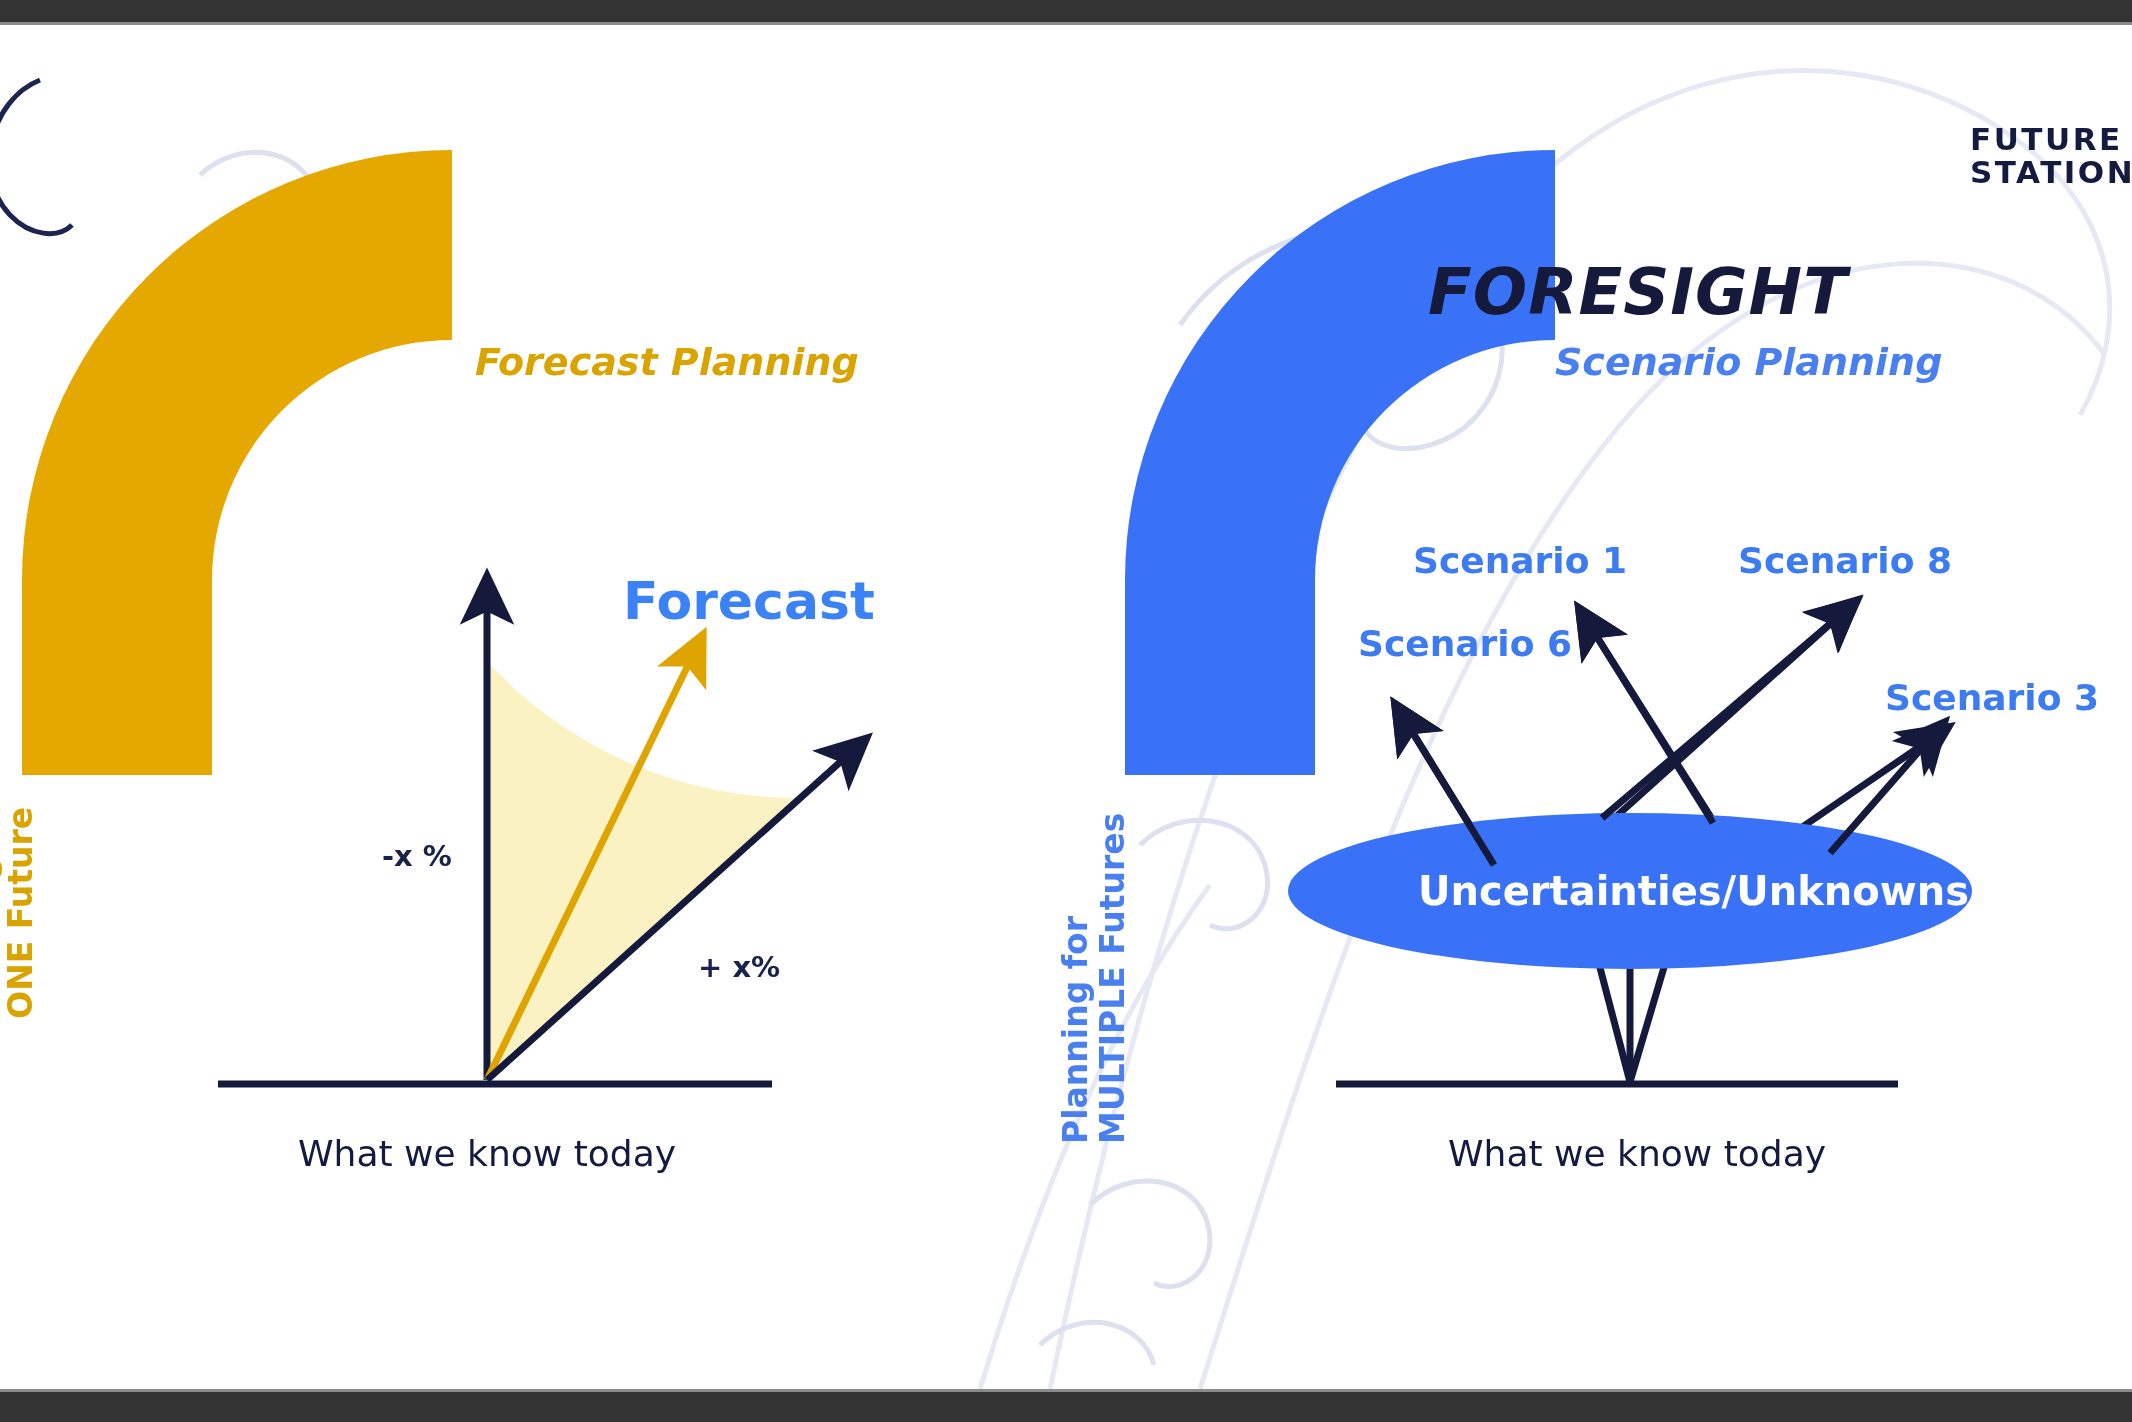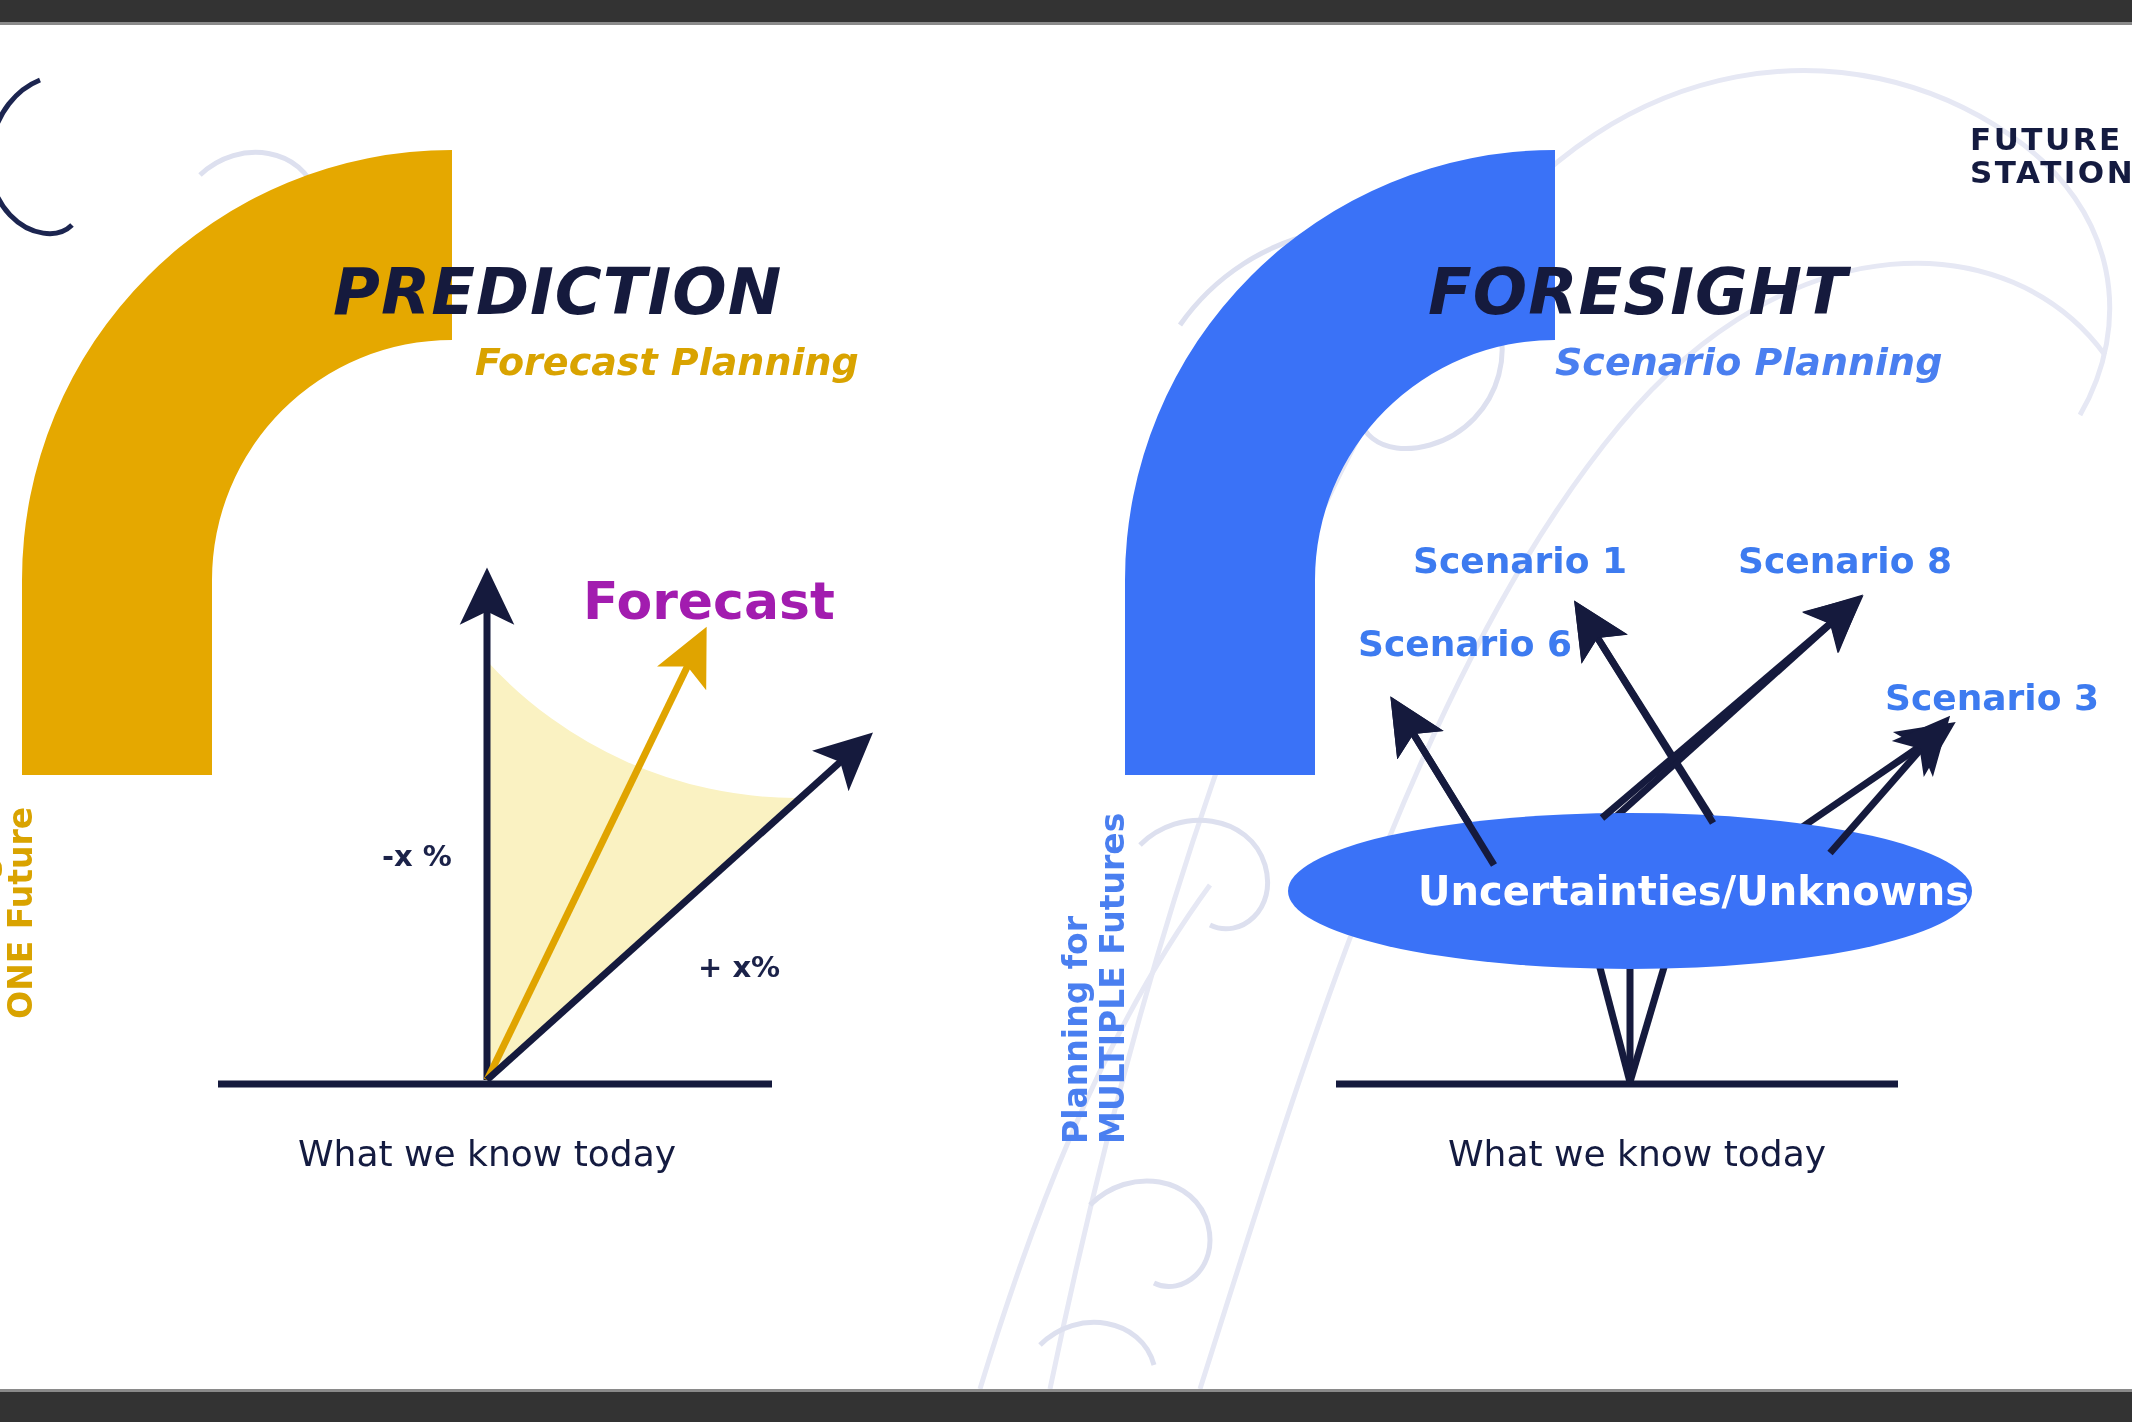--- a/index.html
+++ b/index.html
@@ -84,21 +84,22 @@
     white-space: nowrap;
   }
   .vert-gold { color: #d9a300; }
   .vert-blue { color: #4a7ff0; }
 
   
   .forecast-title {
     font-family: "DejaVu Sans", sans-serif;
     font-weight: 700;
     font-size: 52px;
-    color: #a21caf;
+    color: #3b82f6;
+    margin-left: 40px;
   }
   .pct {
     font-family: "DejaVu Sans", sans-serif;
     font-weight: 700;
     font-size: 29px;
     color: #1b2249;
   }
   .axis-cap {
     font-family: "DejaVu Sans", sans-serif;
     font-weight: 400;
@@ -159,21 +160,20 @@
     </svg>
 
     <svg class="layer" viewBox="0 0 2132 1364">
       <path d="M 22,625 L 22,430 A 430,430 0 0 1 452,0 L 452,190 A 240,240 0 0 0 212,430 L 212,625 Z" transform="translate(0,125)" fill="#E5A800"></path>
     </svg>
 
     <svg class="layer" viewBox="0 0 2132 1364">
       <path d="M 1125,625 L 1125,430 A 430,430 0 0 1 1555,0 L 1555,190 A 240,240 0 0 0 1315,430 L 1315,625 Z" transform="translate(0,125)" fill="#3A72F7"></path>
     </svg>
 
-    <div class="lbl head-main" style="left:333px; top:230px;">PREDICTION</div>
     <div class="lbl head-sub sub-gold" style="left:475px; top:315px;">Forecast Planning</div>
 
     <div class="vert vert-gold" style="left:40px; top:920px;">
       <span>Planning for</span><br>
       <span>ONE Future</span>
     </div>
 
     <div class="lbl head-main" style="left:1428px; top:230px;">FORESIGHT</div>
     <div class="lbl head-sub sub-blue" style="left:1555px; top:315px;">Scenario Planning</div>
 

